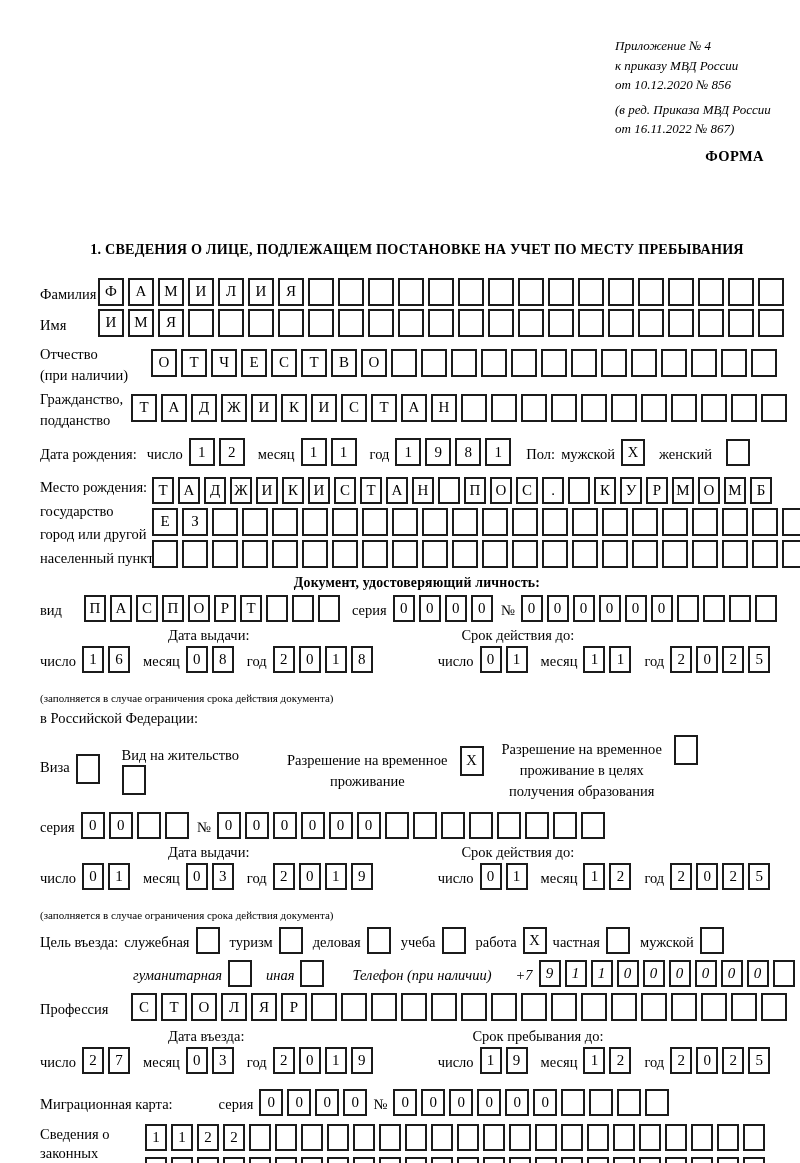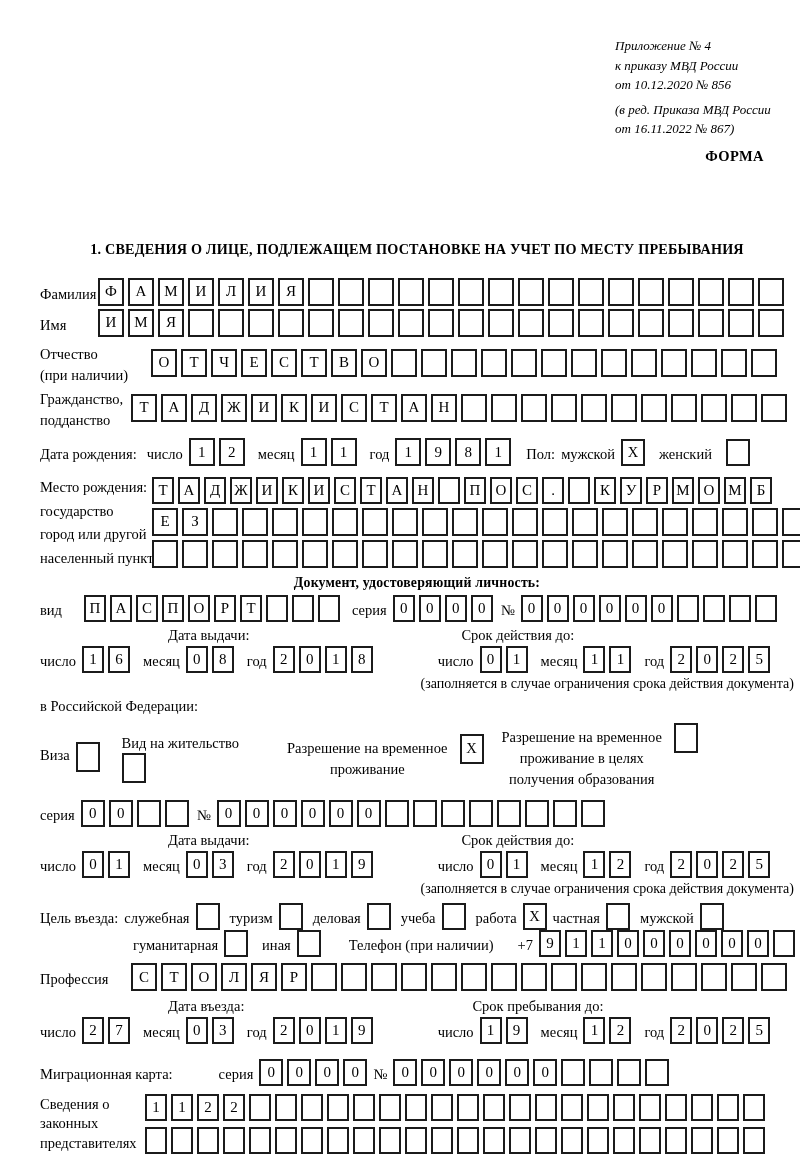--- a/index.html
+++ b/index.html
@@ -19,21 +19,21 @@
   .cells{display:inline-flex;flex:none;}
   .cell{display:inline-flex;flex:none;align-items:center;justify-content:center;box-sizing:border-box;
         width:26px;height:28px;border:2px solid #1b1b1b;margin-right:4px;font-size:15px;}
   .sm .cell{width:22px;height:27px;}
   .mid .cell{width:24px;height:27px;}
   .cbox{display:inline-flex;flex:none;align-items:center;justify-content:center;box-sizing:border-box;
         width:24px;height:27px;border:2px solid #1b1b1b;font-size:14.5px;}
   .dlbl{flex:none;padding-top:4px;margin-right:6px;}
   .grp{display:inline-flex;margin-right:9px;}
   .dhead{display:flex;font-size:14.5px;}
-  .note{text-align:right;font-size:14px;margin-top:3px;}
+  .note{text-align:left;font-size:11px;margin-top:19px;}
   .colstack{display:flex;flex-direction:column;align-items:center;line-height:1.45;}
   .opt{display:flex;align-items:flex-start;}
   .nw{white-space:nowrap;}
 </style>
 </head>
 <body>
 
 <div class="page">
 
   <div class="annex">
@@ -471,21 +471,21 @@
       <span class="dlbl" style="margin-left:10px;">учеба</span>
       <span class="cbox"></span>
       <span class="dlbl" style="margin-left:10px;">работа</span>
       <span class="cbox">X</span>
       <span class="dlbl" style="margin-left:6px;">частная</span>
       <span class="cbox"></span>
       <span class="dlbl" style="margin-left:10px;">мужской</span>
       <span class="cbox"></span>
     </div>
 
-    <div class="frow" style="">
+    <div class="frow" style="margin-top:6px;font-style:italic;">
       <span class="dlbl" style="margin-left:93px;">гуманитарная</span>
       <span class="cbox"></span>
       <span class="dlbl" style="margin-left:14px;">иная</span>
       <span class="cbox"></span>
       <span class="dlbl" style="margin-left:28px;">Телефон (при наличии)</span>
       <span class="dlbl" style="margin-left:18px;">+7</span>
       <span class="cells sm">
           <span class="cell">9</span>
           <span class="cell">1</span>
           <span class="cell">1</span>

